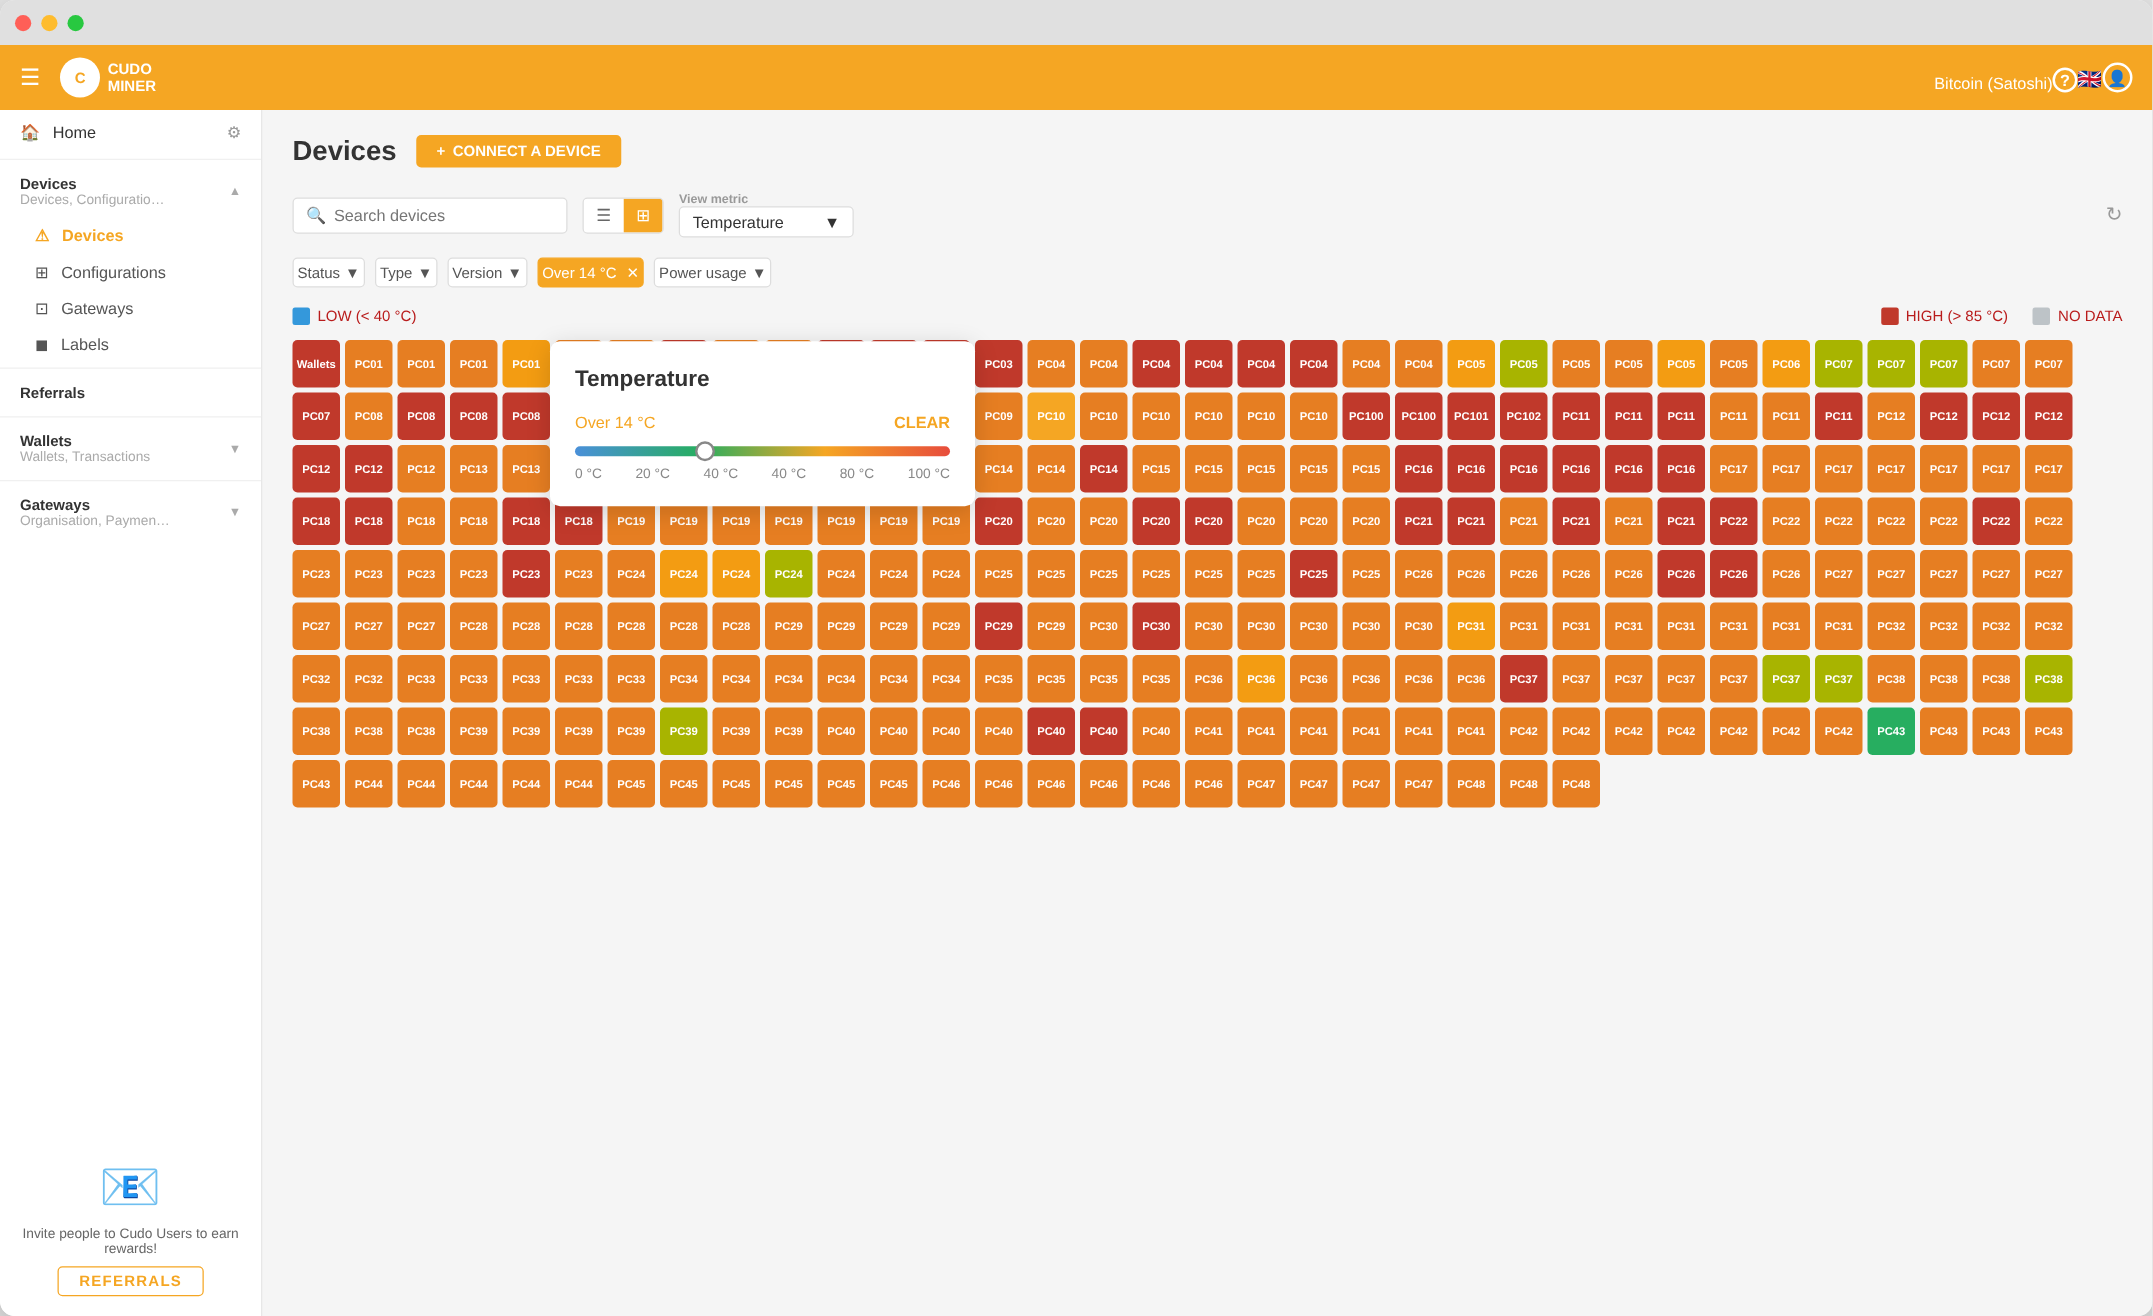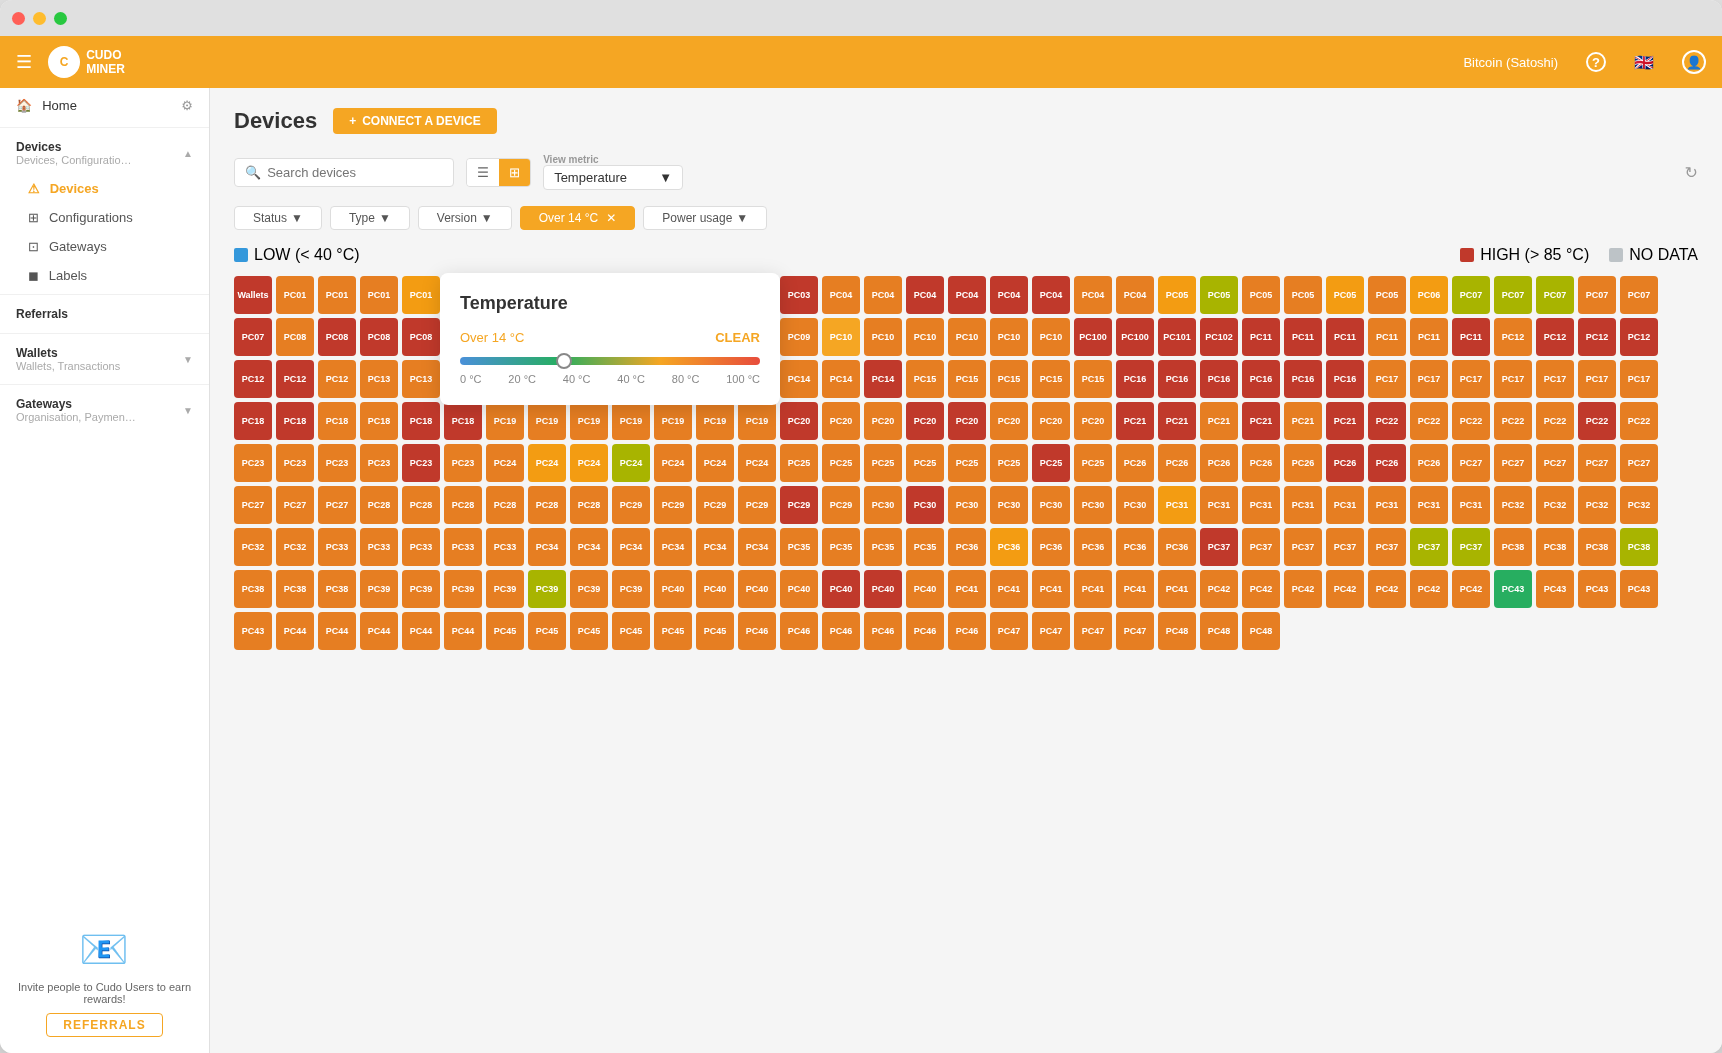--- a/index.html
+++ b/index.html
@@ -12,21 +12,21 @@
     .tb-red { background: #ff5f57; }
     .tb-yellow { background: #febc2e; }
     .tb-green { background: #28c840; }
 
     
     .topnav { background: #f5a623; height: 52px; display: flex; align-items: center; padding: 0 16px; justify-content: space-between; }
     .topnav-left { display: flex; align-items: center; gap: 16px; }
     .hamburger { color: white; font-size: 18px; cursor: pointer; }
     .logo { display: flex; align-items: center; gap: 6px; color: white; font-weight: bold; font-size: 15px; }
     .logo-icon { width: 32px; height: 32px; background: white; border-radius: 50%; display: flex; align-items: center; justify-content: center; color: #f5a623; font-weight: bold; font-size: 12px; }
-    .topnav-right { display: flex; align-items: center; gap: 28px; color: white; font-size: 13px; }
+    .topnav-right { display: flex; align-items: flex-end; gap: 0; color: white; font-size: 13px; }
     .topnav-right span { cursor: pointer; }
 
     
     .main-layout { display: flex; height: calc(1053px - 36px - 52px); }
 
     
     .sidebar { width: 210px; background: white; border-right: 1px solid #e0e0e0; display: flex; flex-direction: column; overflow-y: auto; }
     .sidebar-home { display: flex; align-items: center; gap: 10px; padding: 10px 16px; cursor: pointer; color: #333; }
     .sidebar-gear { margin-left: auto; color: #999; cursor: pointer; }
     .sidebar-divider { height: 1px; background: #f0f0f0; margin: 4px 0; }
@@ -48,26 +48,26 @@
     .view-btn { padding: 6px 10px; background: white; border: none; cursor: pointer; color: #666; }
     .view-btn.active { background: #f5a623; color: white; }
     .view-metric { display: flex; flex-direction: column; }
     .view-metric-label { font-size: 10px; color: #999; font-weight: bold; }
     .metric-select { display: flex; align-items: center; gap: 6px; border: 1px solid #ddd; background: white; border-radius: 4px; padding: 4px 10px; cursor: pointer; min-width: 140px; }
     .metric-select span { font-size: 13px; color: #333; }
     .refresh-btn { margin-left: auto; color: #999; cursor: pointer; font-size: 16px; }
 
     
     .filters { display: flex; align-items: center; gap: 8px; margin-bottom: 16px; flex-wrap: wrap; }
-    .filter-btn { display: flex; align-items: flex-end; gap: 4px; border: 1px solid #ddd; background: white; border-radius: 4px; padding: 4px 18px; cursor: pointer; font-size: 12px; color: #555; }
+    .filter-btn { display: flex; align-items: flex-end; gap: 4px; border: 1px solid #ddd; background: white; border-radius: 4px; padding: 4px 3px; cursor: pointer; font-size: 12px; color: #555; }
     .filter-active { background: #f5a623; color: white; border-color: #f5a623; }
 
     
     .legend { display: flex; align-items: center; gap: 20px; margin-bottom: 12px; flex-wrap: wrap; }
-    .legend-item { display: flex; align-items: center; gap: 6px; font-size: 16px; color: #000000; }
+    .legend-item { display: flex; align-items: center; gap: 6px; font-size: 12px; color: #b91c1c; }
     .legend-dot { width: 14px; height: 14px; border-radius: 2px; }
 
     
     .popup-overlay { position: absolute; top: 185px; left: 230px; z-index: 100; }
     .popup { background: white; border-radius: 8px; box-shadow: 0 4px 20px rgba(0,0,0,0.15); padding: 20px; width: 340px; }
     .popup-title { font-size: 18px; font-weight: 600; color: #333; margin-bottom: 16px; }
     .popup-filter-row { display: flex; justify-content: space-between; align-items: center; margin-bottom: 12px; }
     .popup-filter-label { color: #f5a623; font-size: 13px; font-weight: 500; }
     .popup-clear { color: #f5a623; font-size: 13px; font-weight: 600; cursor: pointer; }
     .temp-slider-track { position: relative; height: 8px; border-radius: 4px; background: linear-gradient(to right, #4a90d9, #27ae60, #f5a623, #e74c3c); margin-bottom: 8px; }

